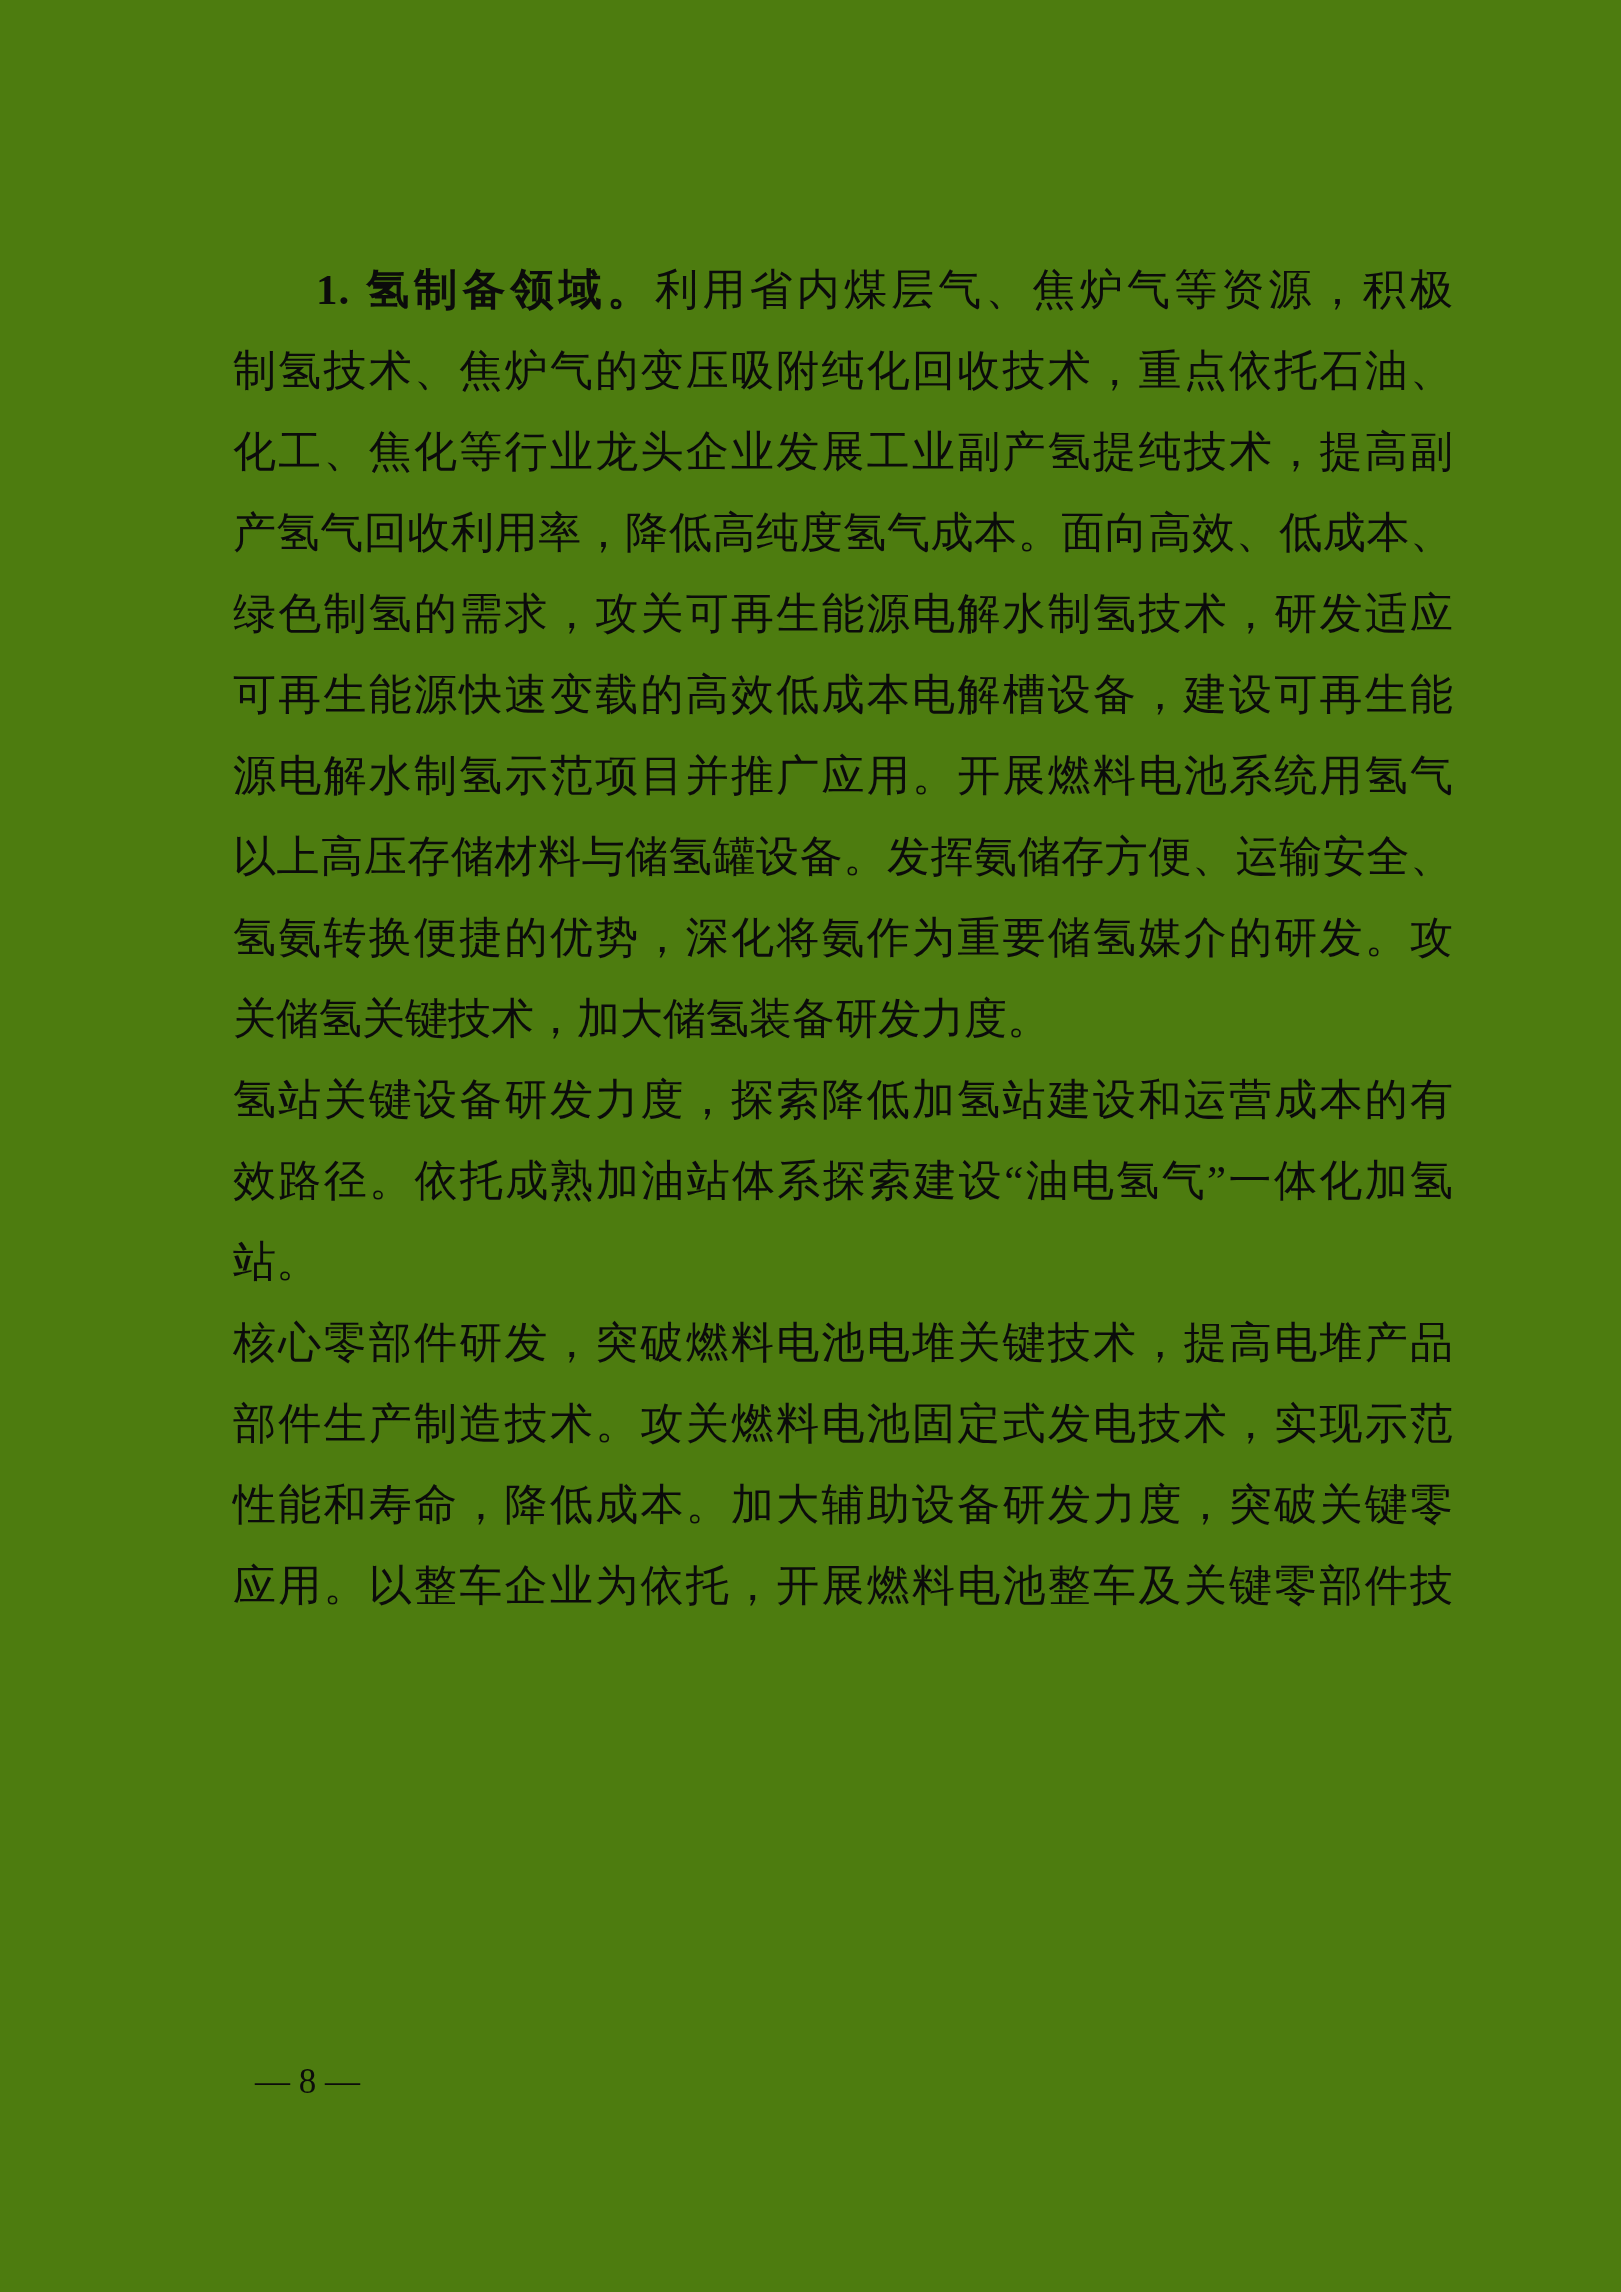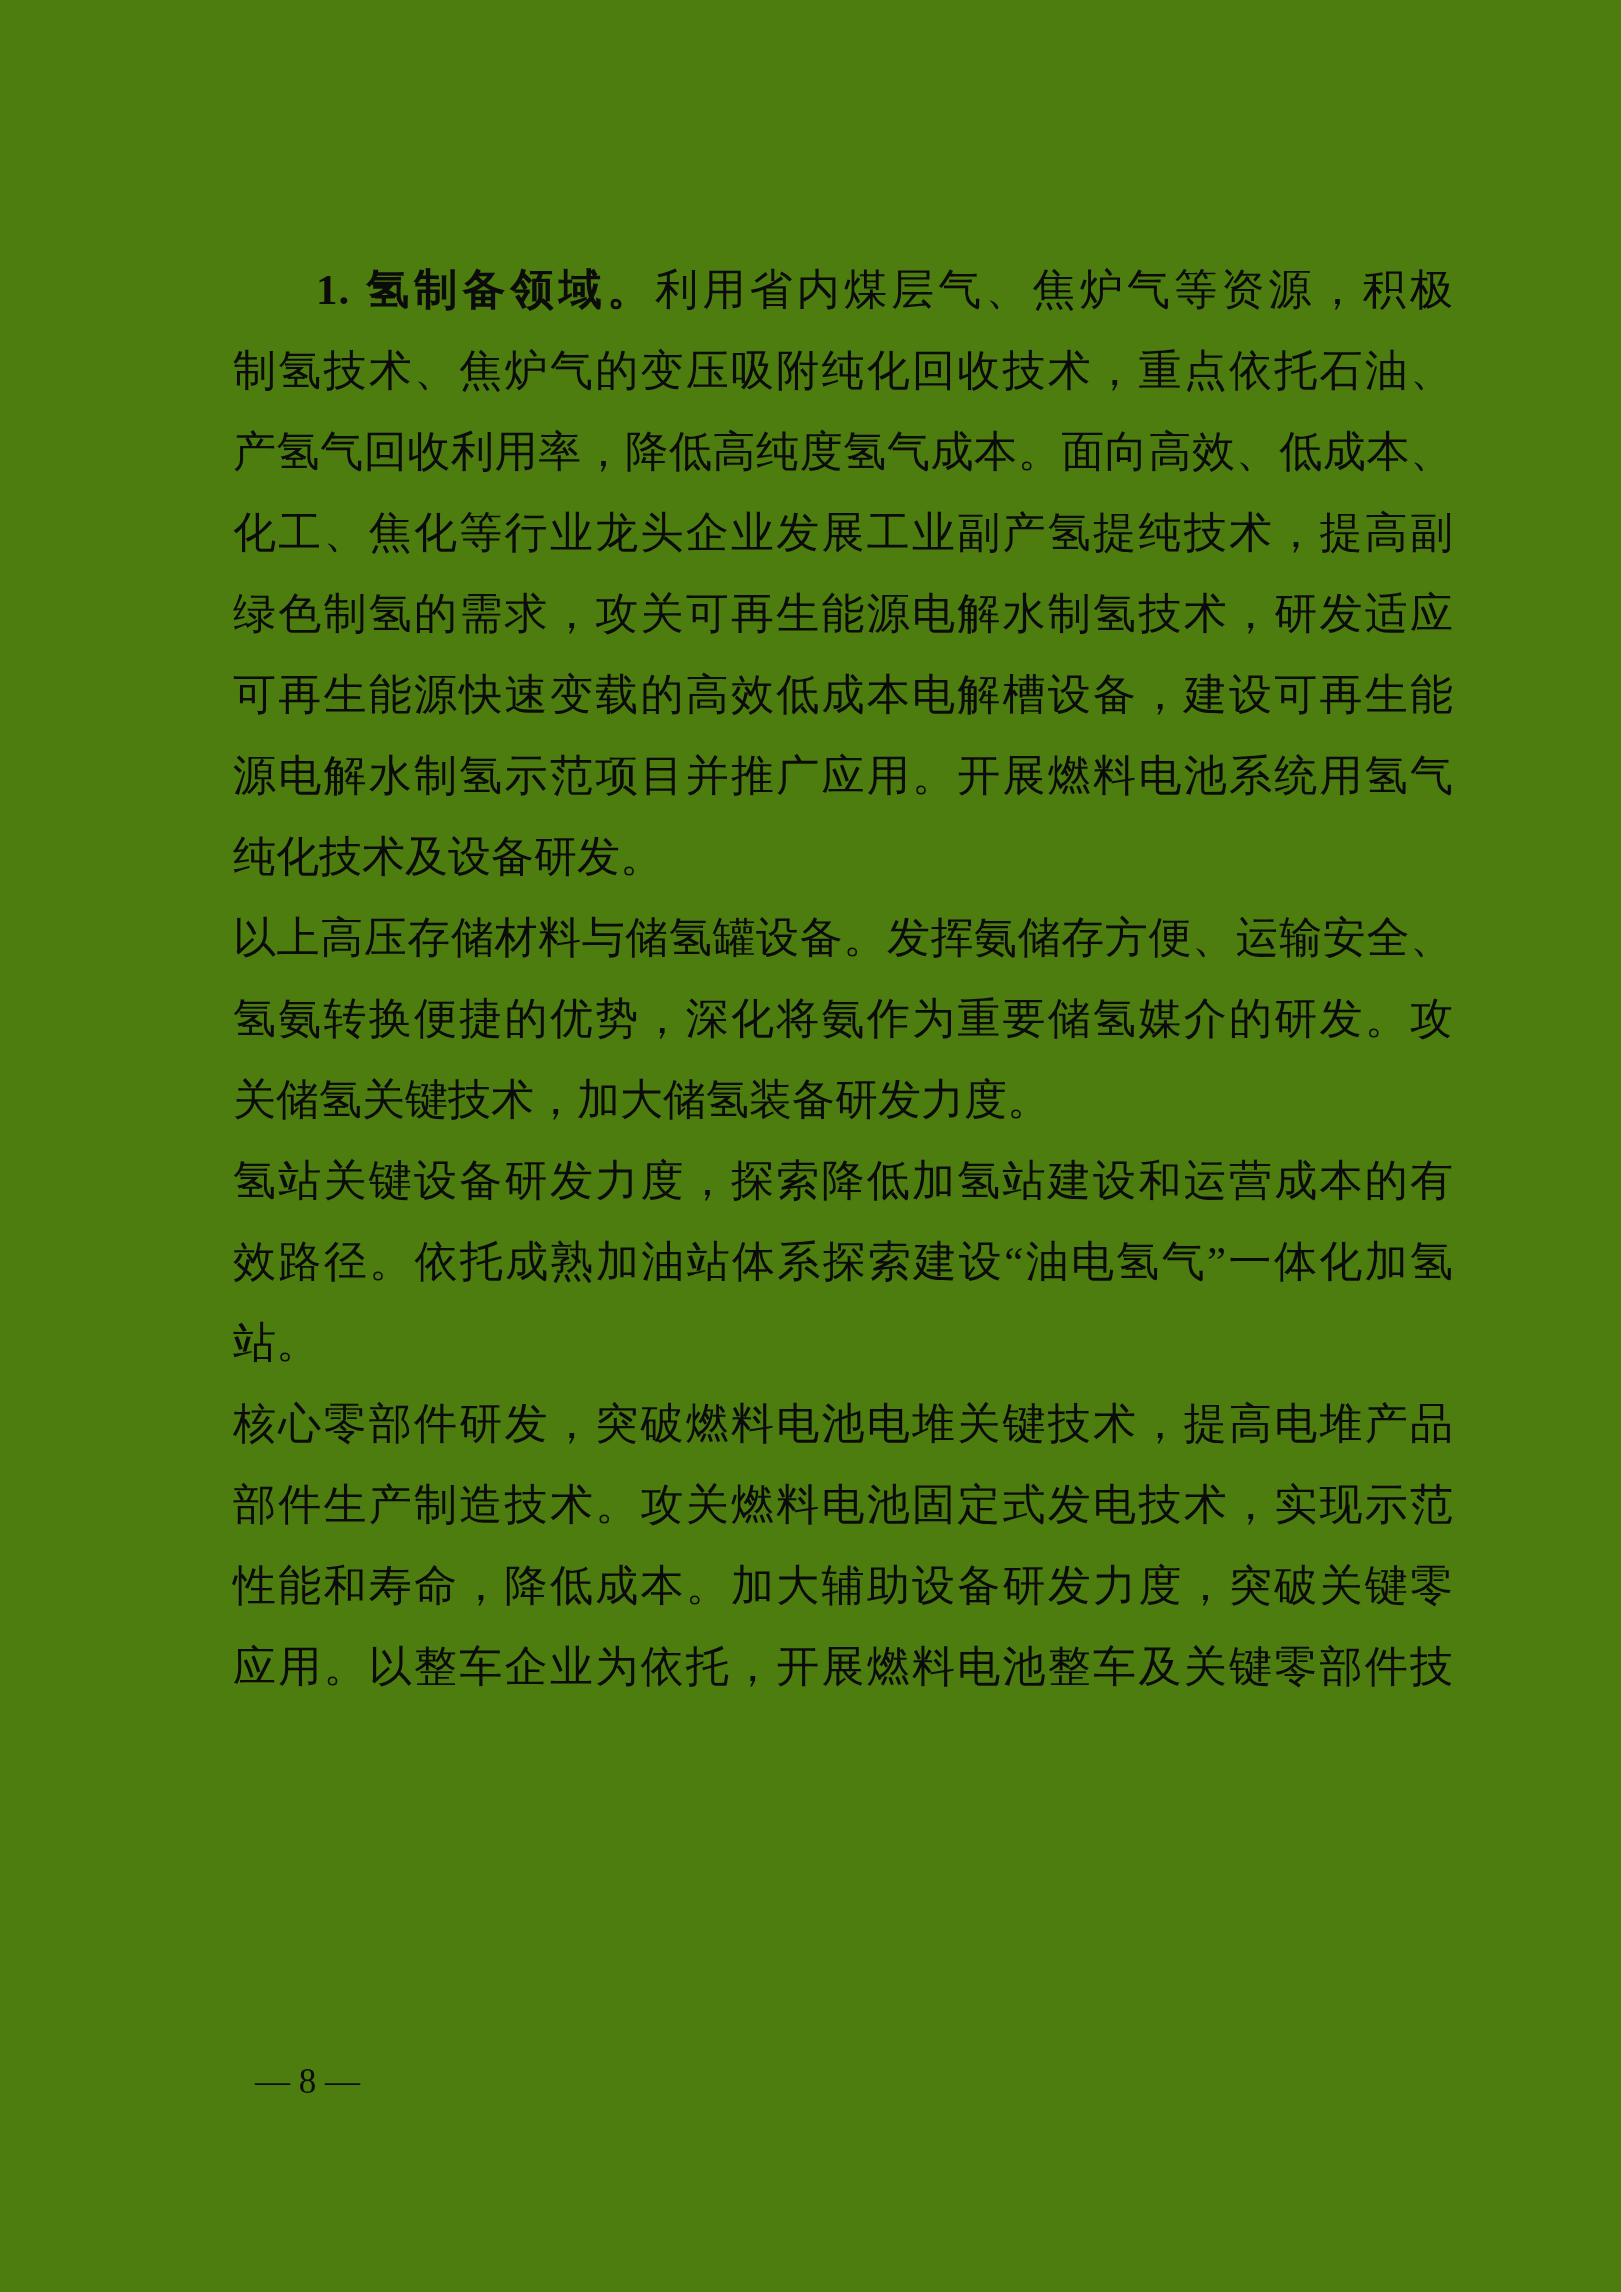--- a/index.html
+++ b/index.html
@@ -51,26 +51,25 @@
     color: #0b0b0b;
   }
 </style>
 </head>
 <body>
 
 <div class="page">
   <div class="text-block" id="text-block">
       <div class="line indent"><b>1. 氢制备领域。</b>利用省内煤层气、焦炉气等资源，积极</div>
       <div class="line">制氢技术、焦炉气的变压吸附纯化回收技术，重点依托石油、</div>
+      <div class="line">化工、焦化等行业龙头企业发展工业副产氢提纯技术，提高副</div>
       <div class="line">产氢气回收利用率，降低高纯度氢气成本。面向高效、低成本、</div>
-      <div class="line">化工、焦化等行业龙头企业发展工业副产氢提纯技术，提高副</div>
       <div class="line">绿色制氢的需求，攻关可再生能源电解水制氢技术，研发适应</div>
       <div class="line">可再生能源快速变载的高效低成本电解槽设备，建设可再生能</div>
       <div class="line">源电解水制氢示范项目并推广应用。开展燃料电池系统用氢气</div>
-      <div class="line plain">纯化技术及设备研发。</div>
       <div class="line">以上高压存储材料与储氢罐设备。发挥氨储存方便、运输安全、</div>
       <div class="line">氢氨转换便捷的优势，深化将氨作为重要储氢媒介的研发。攻</div>
       <div class="line plain">关储氢关键技术，加大储氢装备研发力度。</div>
       <div class="line">氢站关键设备研发力度，探索降低加氢站建设和运营成本的有</div>
       <div class="line">效路径。依托成熟加油站体系探索建设“油电氢气”一体化加氢</div>
       <div class="line plain">站。</div>
       <div class="line">核心零部件研发，突破燃料电池电堆关键技术，提高电堆产品</div>
       <div class="line">部件生产制造技术。攻关燃料电池固定式发电技术，实现示范</div>
       <div class="line">性能和寿命，降低成本。加大辅助设备研发力度，突破关键零</div>
       <div class="line">应用。以整车企业为依托，开展燃料电池整车及关键零部件技</div>

